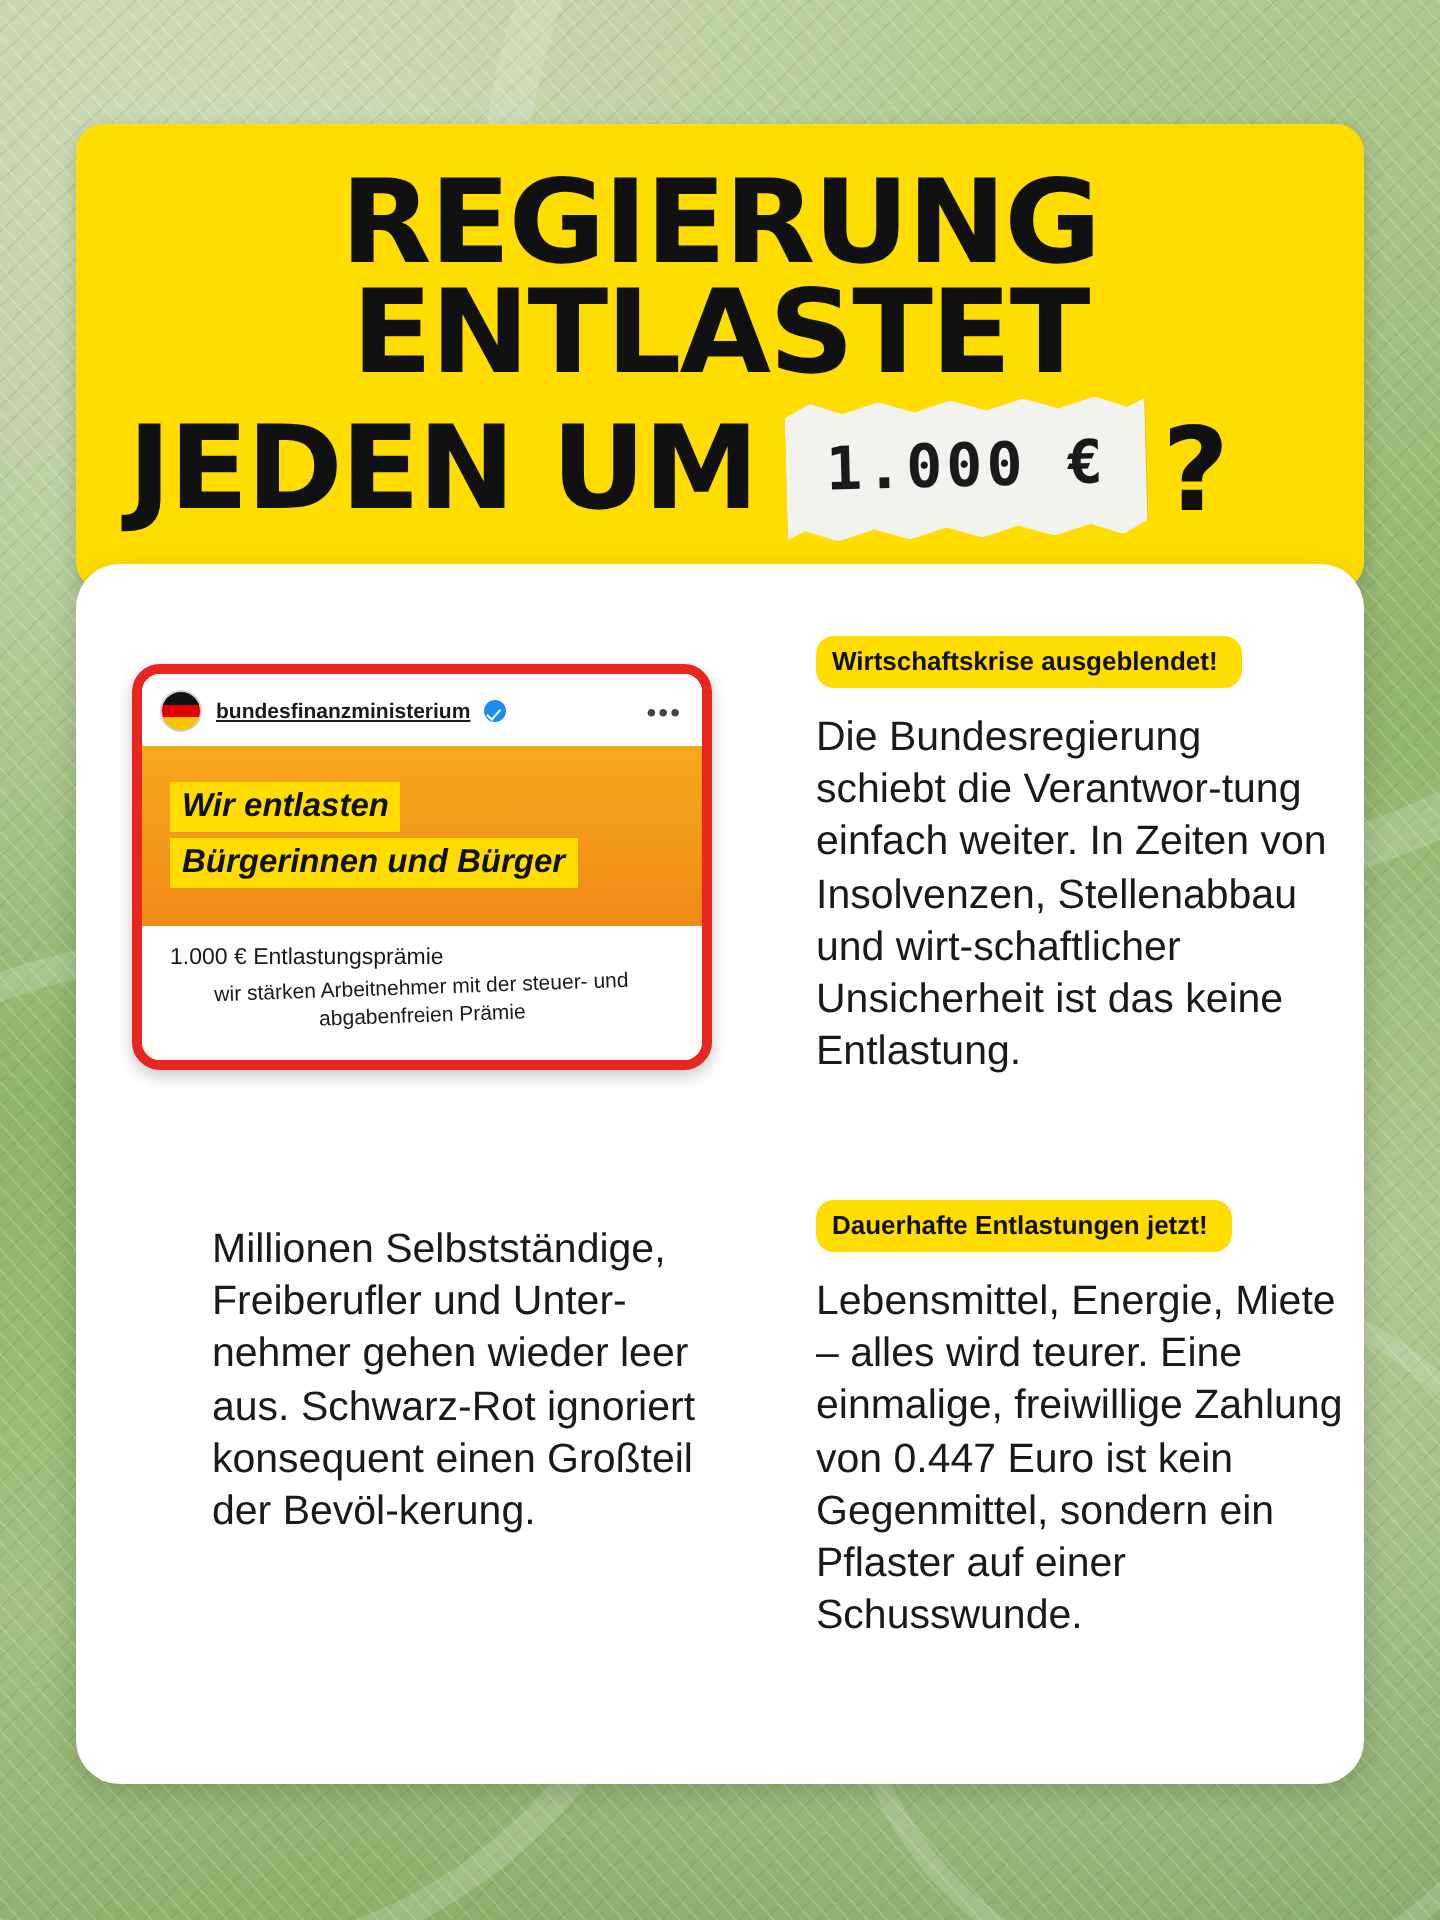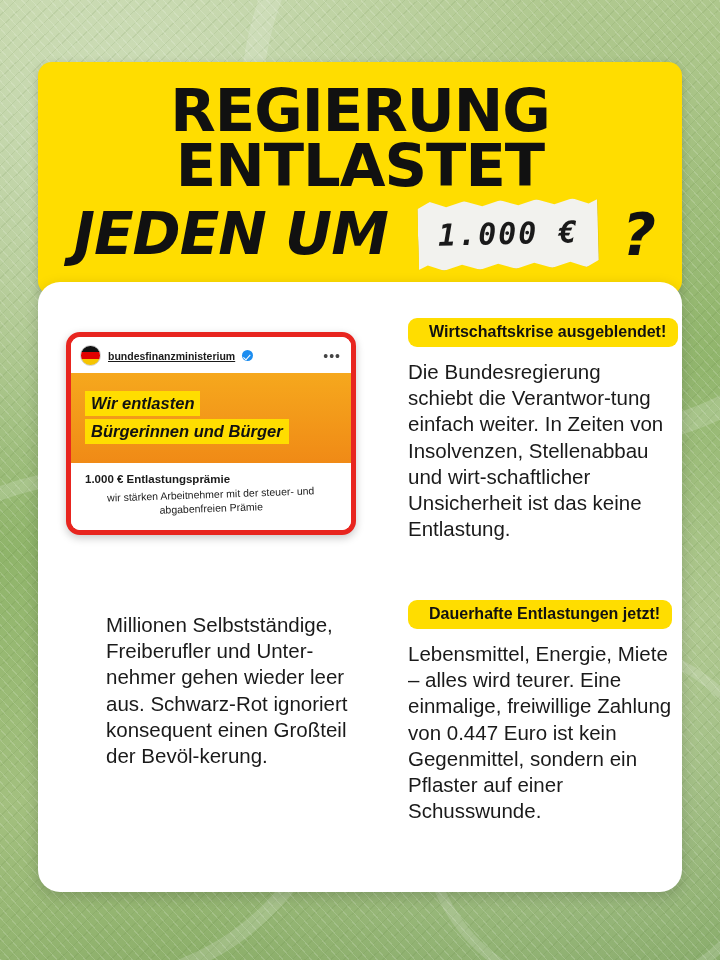--- a/index.html
+++ b/index.html
@@ -70,24 +70,23 @@
     text-align: center;
     line-height: 0.95;
     letter-spacing: -1px;
     font-size: 57px;
     transform: scaleX(1.02);
   }
   .headline-line.l1 { font-size: 58px; }
   .headline-row2 {
     display: flex;
     align-items: center;
-    justify-content: flex-end;
-    gap: 20px;
+    justify-content: flex-start;
+    gap: 4px;
     margin-top: 6px;
-    font-style: italic;
   }
   .headline-row2 .txt {
     font-family: "DejaVu Sans", sans-serif;
     font-weight: bold;
     color: #111111;
     font-size: 58px;
     line-height: 0.95;
     letter-spacing: -1px;
   }
   .pricetag {
@@ -202,40 +201,40 @@
     margin-bottom: 3px;
     box-decoration-break: clone;
   }
   .post-foot {
     background: #ffffff;
     padding: 10px 14px 14px 14px;
     text-align: center;
   }
   .post-foot .l1 {
     font-size: 11.5px;
-    font-weight: bold;
+    font-weight: normal;
     color: #1a1a1a;
     text-align: left;
   }
   .post-foot .l2 {
     font-size: 10.5px;
     color: #1a1a1a;
     line-height: 1.3;
     margin-top: 3px;
     transform: rotate(-2deg);
   }
 
   
   .badge {
     display: inline-block;
     background: #ffdd00;
     color: #111111;
     font-weight: bold;
-    font-size: 16px;
-    padding: 5px 12px 6px 21px;
+    font-size: 13px;
+    padding: 5px 12px 6px 8px;
     border-radius: 9px;
     white-space: nowrap;
   }
   .body-text {
     font-size: 20.5px;
     line-height: 1.28;
     color: #1a1a1a;
     margin-top: 12px;
     hyphens: manual;
   }

